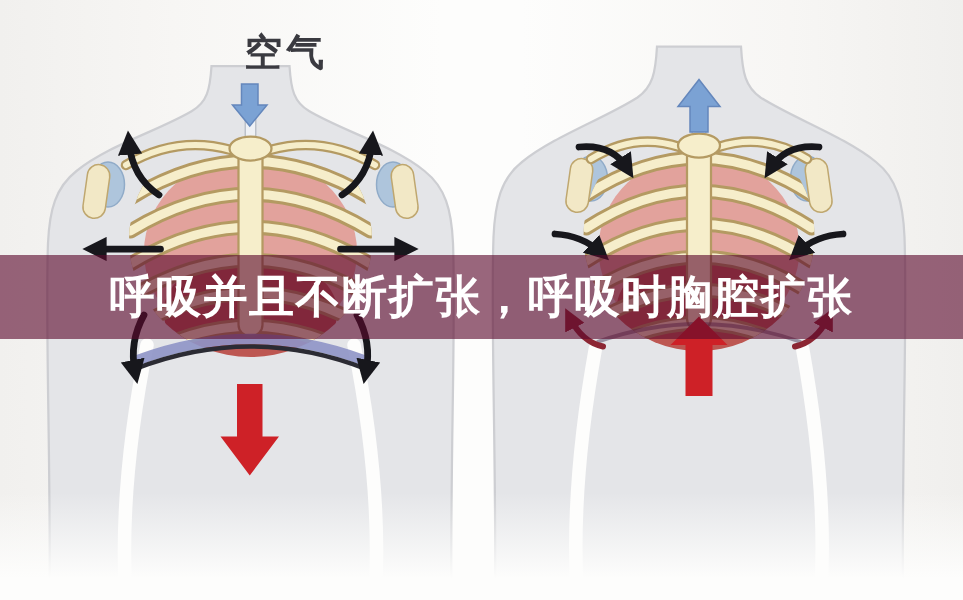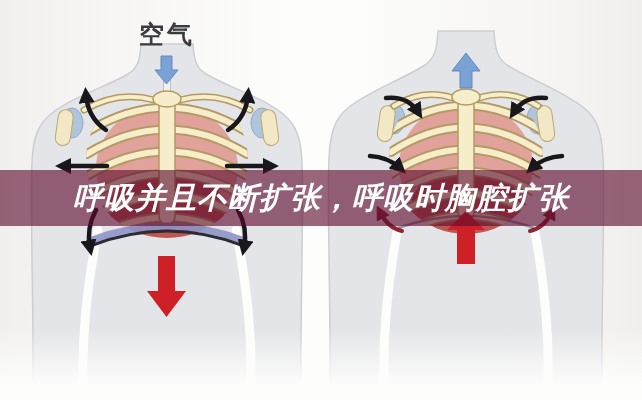--- a/index.html
+++ b/index.html
@@ -4,36 +4,36 @@
 <style>
   html,body{margin:0;padding:0;background:#fff;}
   .stage{
     position:relative;width:642px;height:400px;overflow:hidden;
     background:linear-gradient(90deg,#f1f0ee 0%,#f7f6f4 18%,#fdfdfc 46%,#fdfdfc 54%,#f7f6f4 82%,#f0efed 100%);
     font-family:"Liberation Sans","DejaVu Sans",sans-serif;
   }
   .stage svg{position:absolute;left:0;top:0;z-index:1;}
   .air-label{
     position:absolute;left:0;top:18px;width:334px;text-align:center;z-index:2;
-    font-size:25px;font-weight:700;letter-spacing:3px;color:#3a3a40;
+    font-size:25px;font-weight:700;letter-spacing:3px;color:#3a3a40;padding-left:24px;
   }
   .diaphragm-label{
     position:absolute;left:0;top:229px;width:334px;text-align:center;z-index:2;
     font-size:26px;font-weight:700;letter-spacing:2px;color:#141417;
     text-shadow:-2px -2px 0 #fff,2px -2px 0 #fff,-2px 2px 0 #fff,2px 2px 0 #fff,
                  0 -2px 0 #fff,0 2px 0 #fff,-2px 0 0 #fff,2px 0 0 #fff;
   }
   .bottom-fade{
     position:absolute;left:0;right:0;bottom:0;height:72px;z-index:3;
     background:linear-gradient(180deg,rgba(253,253,252,0) 0%,#fdfdfc 80%);
   }
   .banner{
     position:absolute;left:0;top:170px;width:100%;height:56px;z-index:4;
     background:var(--banner-bg,rgba(92,10,45,.62));
-    display:flex;align-items:center;justify-content:center;font-style:italic;
+    display:flex;align-items:center;justify-content:center;
   }
   .banner-text{
     font-size:30px;font-weight:700;letter-spacing:1px;white-space:nowrap;
     color:var(--banner-text,#ffffff);
   }
   
   .body-fill{fill:var(--body-silhouette,#e4e5e8);stroke:#cdced2;stroke-width:1.5;}
   .arm-gap{fill:none;stroke:#fdfdfc;stroke-width:9;stroke-linecap:round;}
   .lung{fill:var(--lung-tissue,#e2a29c);}
   .lung-low{fill:#bd5752;}

